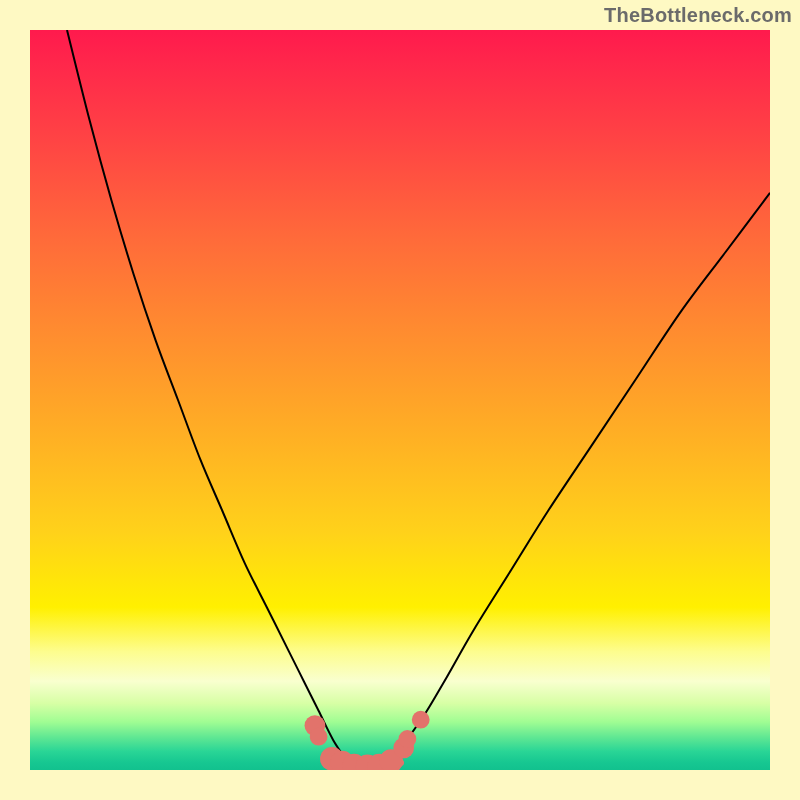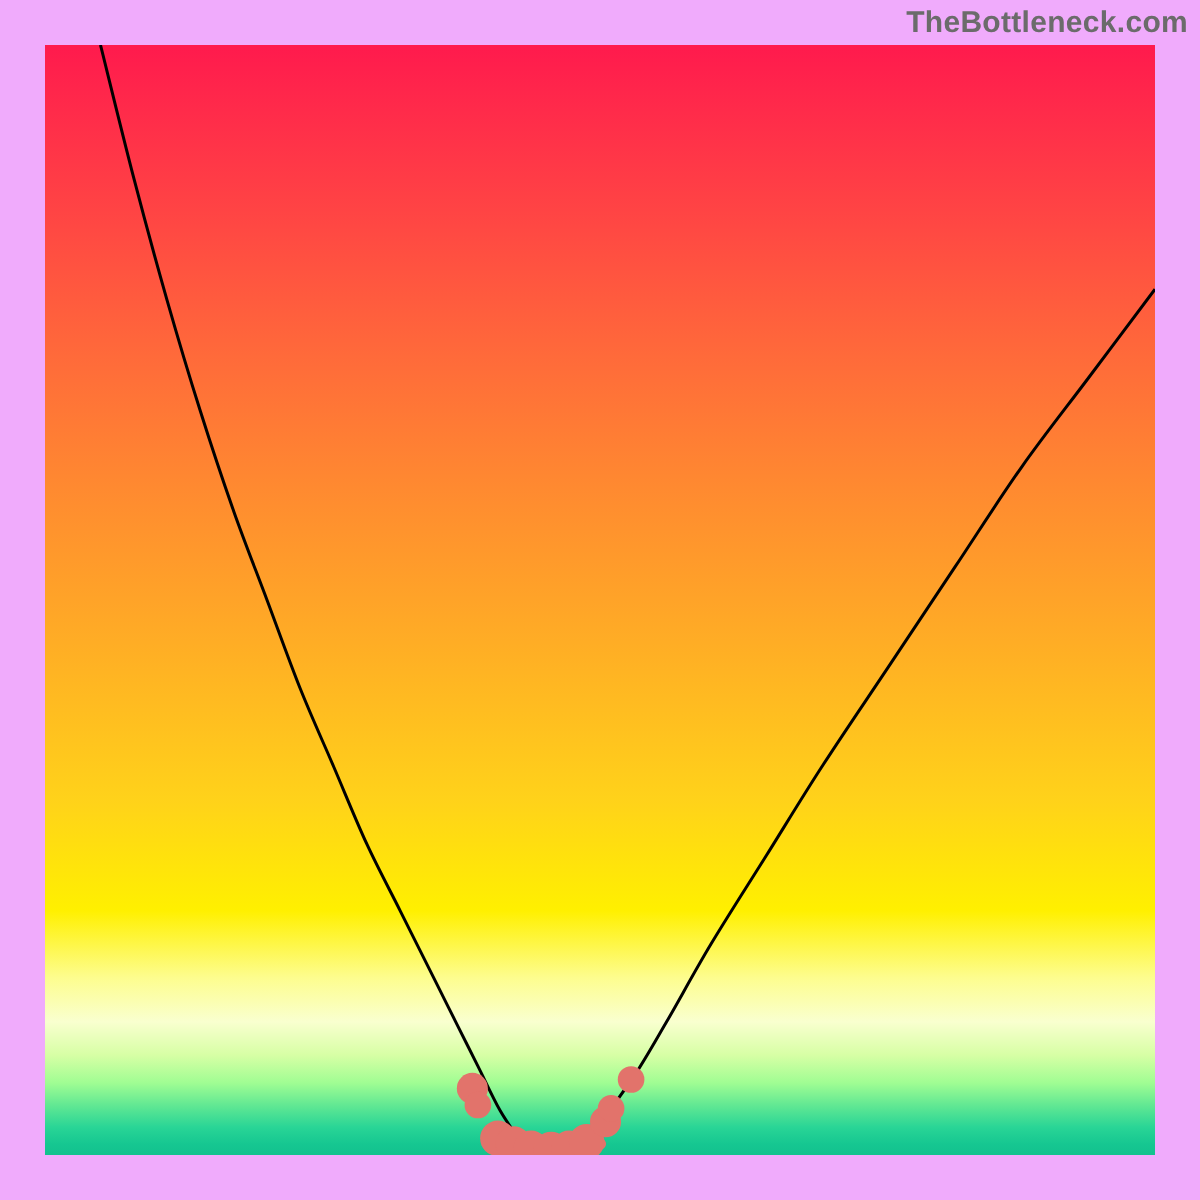--- a/index.html
+++ b/index.html
@@ -8,21 +8,21 @@
     width: 800px;
     height: 800px;
     overflow: hidden;
     background: #000;
     font-family: Arial, Helvetica, sans-serif;
   }
   .frame {
     position: relative;
     width: 800px;
     height: 800px;
-    background: #f0abfc;
+    background: #fef9c3;
   }
   .plot-area {
     position: absolute;
     left: 30px;
     top: 30px;
     width: 740px;
     height: 740px;
     background: linear-gradient(
       to bottom,
       #ff1a4d 0%,

